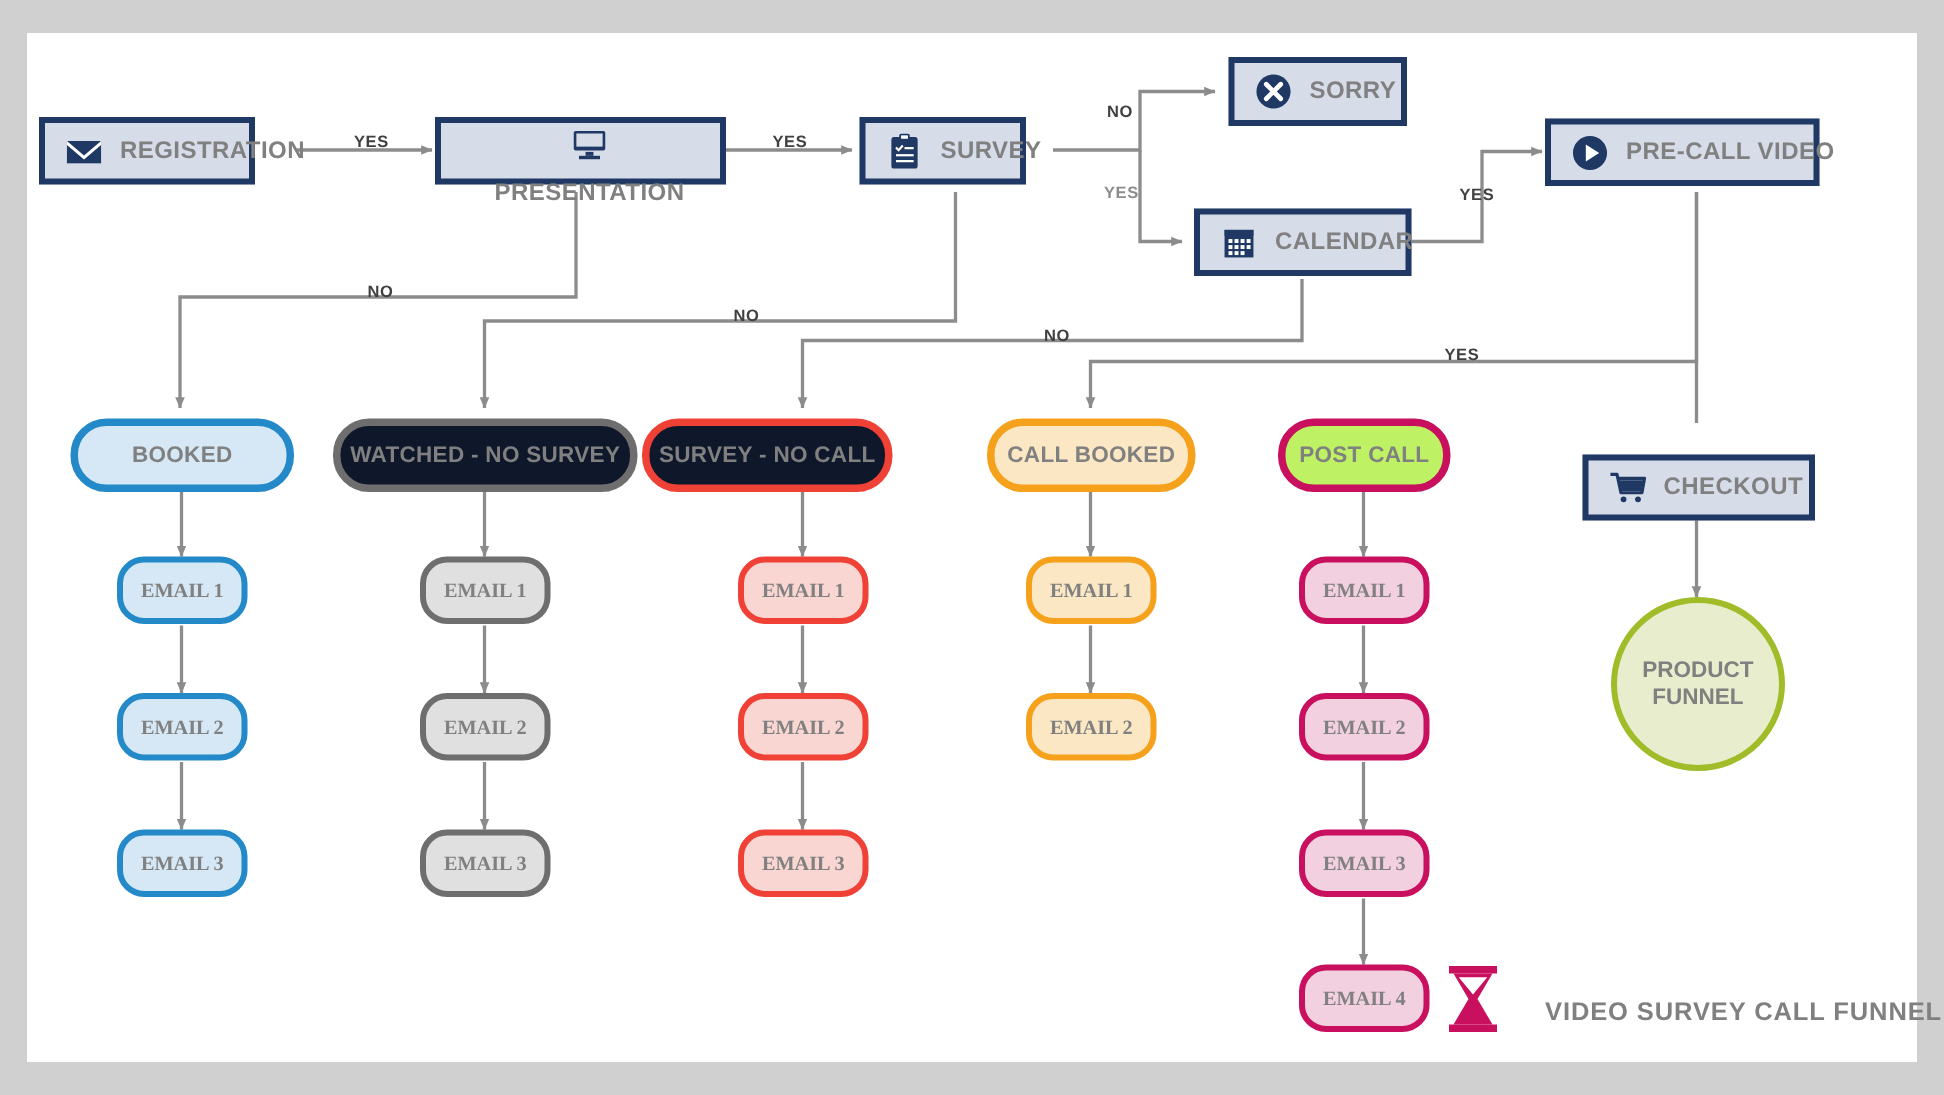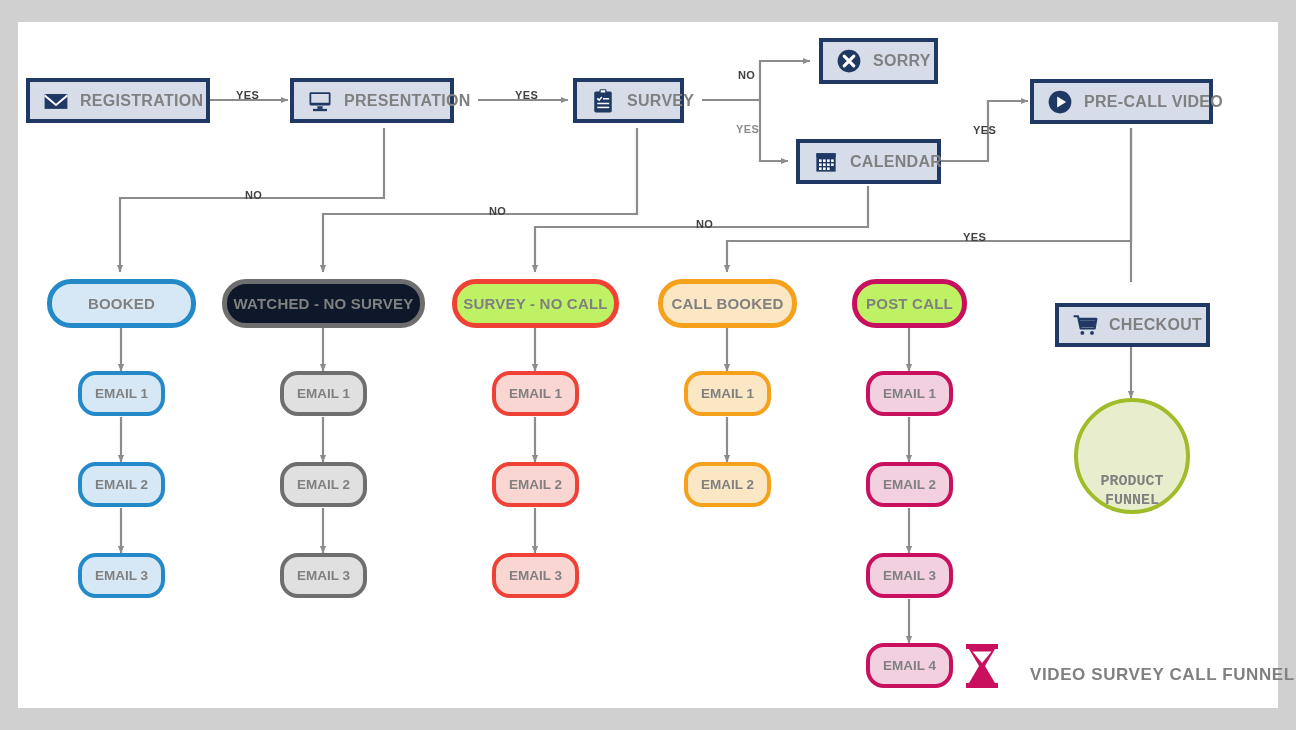--- a/index.html
+++ b/index.html
@@ -88,34 +88,34 @@
     border-style: solid;
     display: flex;
     align-items: center;
     justify-content: center;
   }
   .emailpill .elabel {
     color: #808080;
     font-size: 13.5px;
     font-weight: bold;
     white-space: nowrap;
+    font-family: Liberation Serif, serif;
   }
 
   
   .circlenode {
     position: absolute;
     box-sizing: border-box;
     border-radius: 50%;
     background: #e8eecd;
     border: 4px solid #a0bc28;
     display: flex;
-    align-items: flex-end;
+    align-items: center;
     justify-content: center;
     text-align: center;
-    font-family: Liberation Mono, monospace;
   }
   .circlenode .clabel {
     color: #808080;
     font-size: 15px;
     font-weight: bold;
     line-height: 1.22;
   }
 
   
   .elabelwrap {
@@ -205,29 +205,29 @@
   <div class="elabelwrap lab-no" style="left:515px;top:89px;">YES</div>
   <div class="elabelwrap lab-no" style="left:738px;top:69px;">NO</div>
   <div class="elabelwrap lab-yes" style="left:736px;top:123px;">YES</div>
   <div class="elabelwrap lab-yes-dark" style="left:973px;top:124px;">YES</div>
 
   <div class="elabelwrap lab-no" style="left:245px;top:189px;">NO</div>
   <div class="elabelwrap lab-no" style="left:489px;top:205px;">NO</div>
   <div class="elabelwrap lab-no" style="left:696px;top:218px;">NO</div>
   <div class="elabelwrap lab-no" style="left:963px;top:231px;">YES</div>
 
-  <div class="pbox" style="left:26px;top:78px;width:184px;height:45px;">
+  <div class="pbox" style="left:26px;top:78px;width:144px;height:45px;">
     <svg class="picon" viewBox="0 0 32 32">
       <rect x="3" y="8" width="26" height="17" fill="#1f3864"></rect>
       <path d="M3 8 L16 19 L29 8 L29 11 L16 22 L3 11 Z" fill="#ffffff"></path>
     </svg>
     <span class="plabel">REGISTRATION</span>
   </div>
 
-  <div class="pbox" style="left:290px;top:78px;width:164px;height:45px;">
+  <div class="pbox" style="left:290px;top:78px;width:194px;height:45px;flex-direction:column;">
     <svg class="picon" viewBox="0 0 32 32">
       <rect x="4" y="6" width="24" height="15" rx="1.5" fill="#1f3864"></rect>
       <rect x="6" y="8" width="20" height="10" fill="#d6dce8"></rect>
       <rect x="13" y="22" width="6" height="3" fill="#1f3864"></rect>
       <rect x="8" y="25" width="16" height="2.6" fill="#1f3864"></rect>
     </svg>
     <span class="plabel">PRESENTATION</span>
   </div>
 
   <div class="pbox" style="left:573px;top:78px;width:111px;height:45px;">
@@ -291,21 +291,21 @@
   </div>
 
   <div class="stagepill" style="left:47px;top:279px;width:149px;height:49px;border-width:5px;border-color:#2389c8;background:#d6e8f5;">
     <span class="slabel">BOOKED</span>
   </div>
 
   <div class="stagepill" style="left:222px;top:279px;width:203px;height:49px;border-width:5px;border-color:#6e6e6e;background:#0f172a;">
     <span class="slabel">WATCHED - NO SURVEY</span>
   </div>
 
-  <div class="stagepill" style="left:452px;top:279px;width:167px;height:49px;border-width:5px;border-color:#ef4136;background:#bef264;">
+  <div class="stagepill" style="left:428px;top:279px;width:167px;height:49px;border-width:5px;border-color:#ef4136;background:#0f172a;">
     <span class="slabel">SURVEY - NO CALL</span>
   </div>
 
   <div class="stagepill" style="left:658px;top:279px;width:139px;height:49px;border-width:5px;border-color:#f5a11b;background:#fbe7c4;">
     <span class="slabel">CALL BOOKED</span>
   </div>
 
   <div class="stagepill" style="left:852px;top:279px;width:115px;height:49px;border-width:5px;border-color:#c9105e;background:#bef264;">
     <span class="slabel">POST CALL</span>
   </div>

